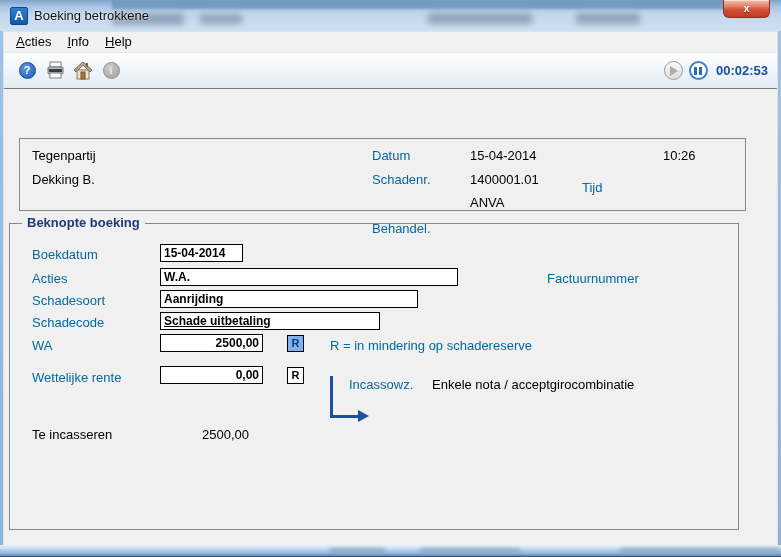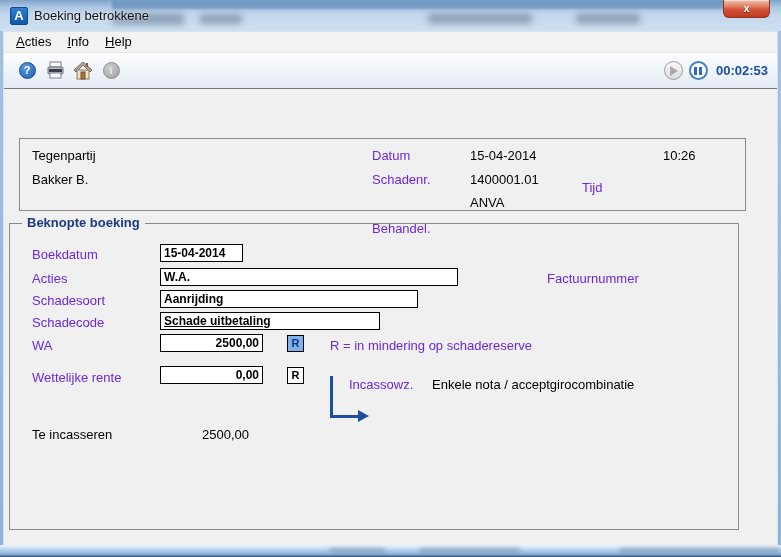--- a/index.html
+++ b/index.html
@@ -54,21 +54,21 @@
     background:#fff; display:flex; align-items:center; justify-content:center; gap:2px; }
   .pause-bar { width:3px; height:8px; background:#2f6ab8; }
   .timer { font-weight:bold; color:#1a4fa3; font-size:13px; margin-left:2px; }
 
   .content { position:relative; width:773px; height:456px; background:#f0f0f0;padding-left:41px; }
 
   
   .info-panel { position:absolute; left:15px; top:49px; width:727px; height:73px;
     border:1px solid #8a8a8a; }
   .abs { position:absolute; white-space:nowrap; }
-  .blue { color:#6d28d9; }
+  .blue { color:#0369a1; }
 
   
   .groupbox { position:absolute; left:5px; top:134px; width:730px; height:307px;
     border:1px solid #8a8a8a; }
   .legend { position:absolute; left:12px; top:-9px; background:#f0f0f0; padding:0 5px;
     font-weight:bold; color:#1c3a7c; font-size:13px; }
 
   .field-input { position:absolute; height:18px; background:#fff; border:1px solid #000;
     font-family:"Liberation Sans", sans-serif; font-size:12px; font-weight:bold; color:#000;
     padding:0 3px; }
@@ -148,21 +148,21 @@
           <div class="pause-bar"></div>
         </div>
         <div class="timer">00:02:53</div>
       </div>
     </div>
 
     <div class="content">
 
       <div class="info-panel">
         <span class="abs" style="left:12px; top:9px;">Tegenpartij</span>
-        <span class="abs" style="left:12px; top:33px;">Bakker B.</span>
+        <span class="abs" style="left:12px; top:33px;">Dekking B.</span>
 
         <span class="abs blue" style="left:352px; top:9px;">Datum</span>
         <span class="abs" style="left:450px; top:9px;">15-04-2014</span>
         <span class="abs blue" style="left:562px; top:9px;margin-top:32px;">Tijd</span>
         <span class="abs" style="left:643px; top:9px;">10:26</span>
 
         <span class="abs blue" style="left:352px; top:33px;">Schadenr.</span>
         <span class="abs" style="left:450px; top:33px;">1400001.01</span>
 
         <span class="abs blue" style="left:352px; top:56px;margin-top:26px;">Behandel.</span>

